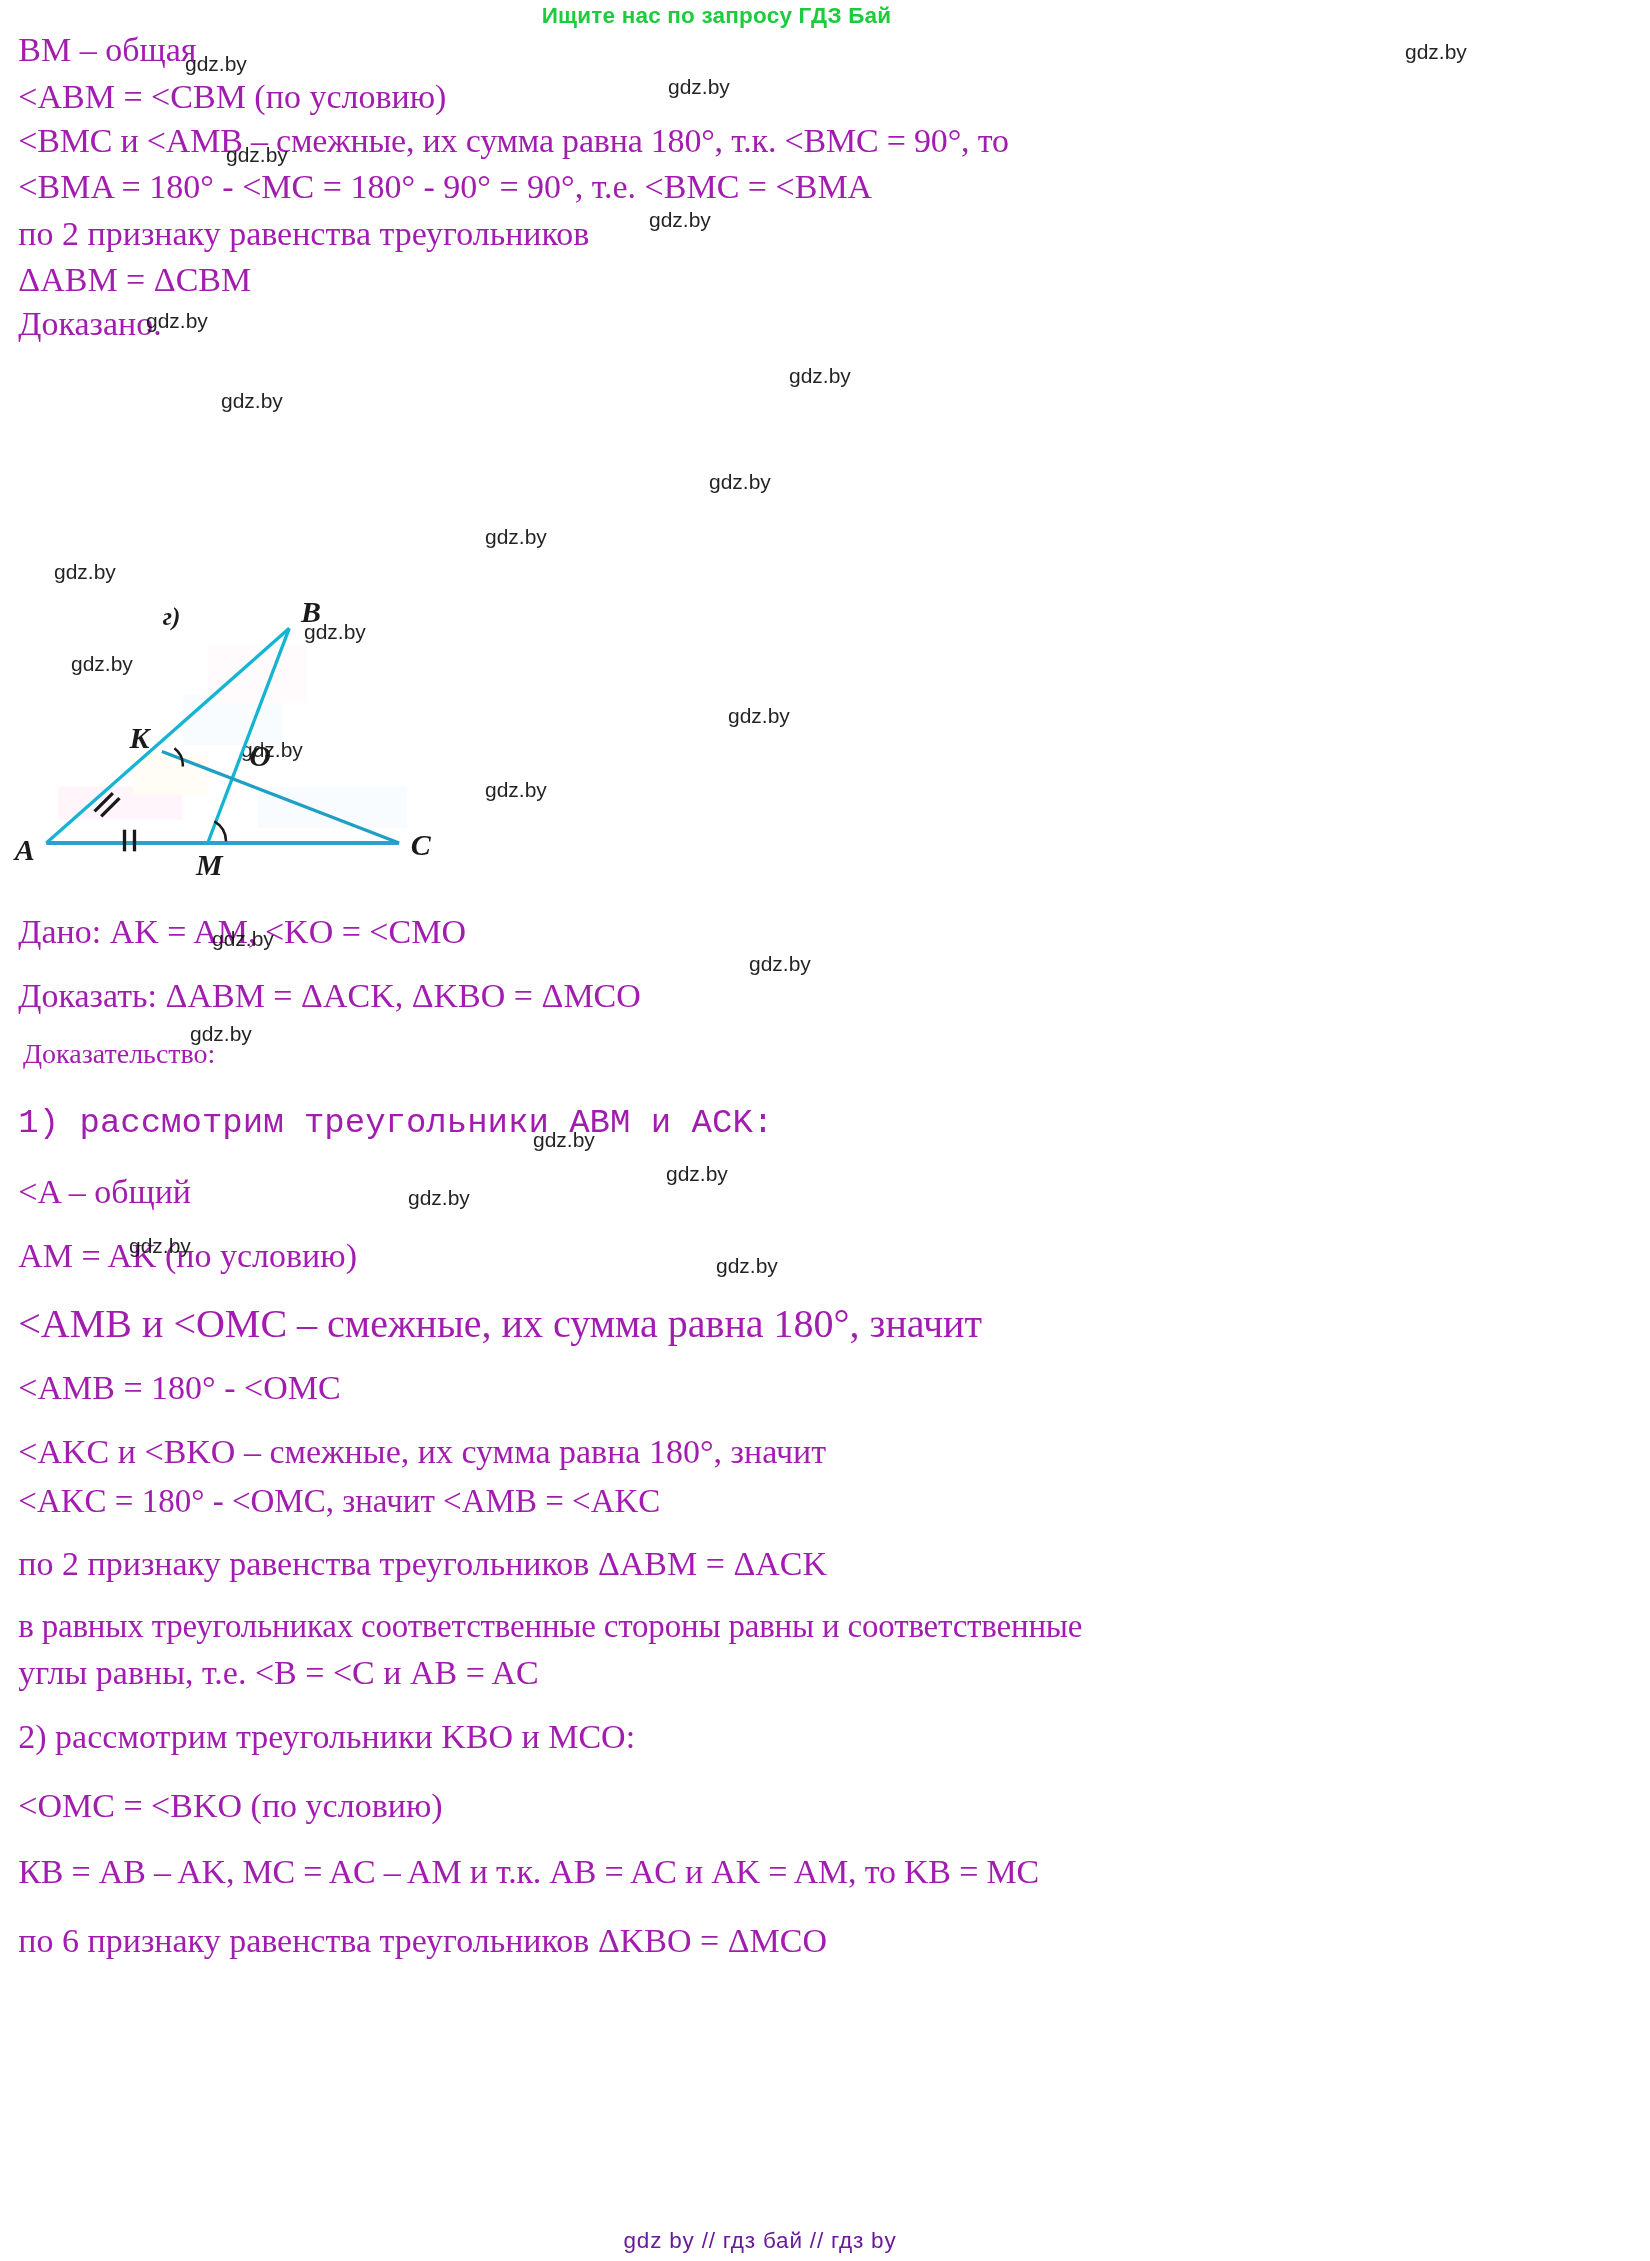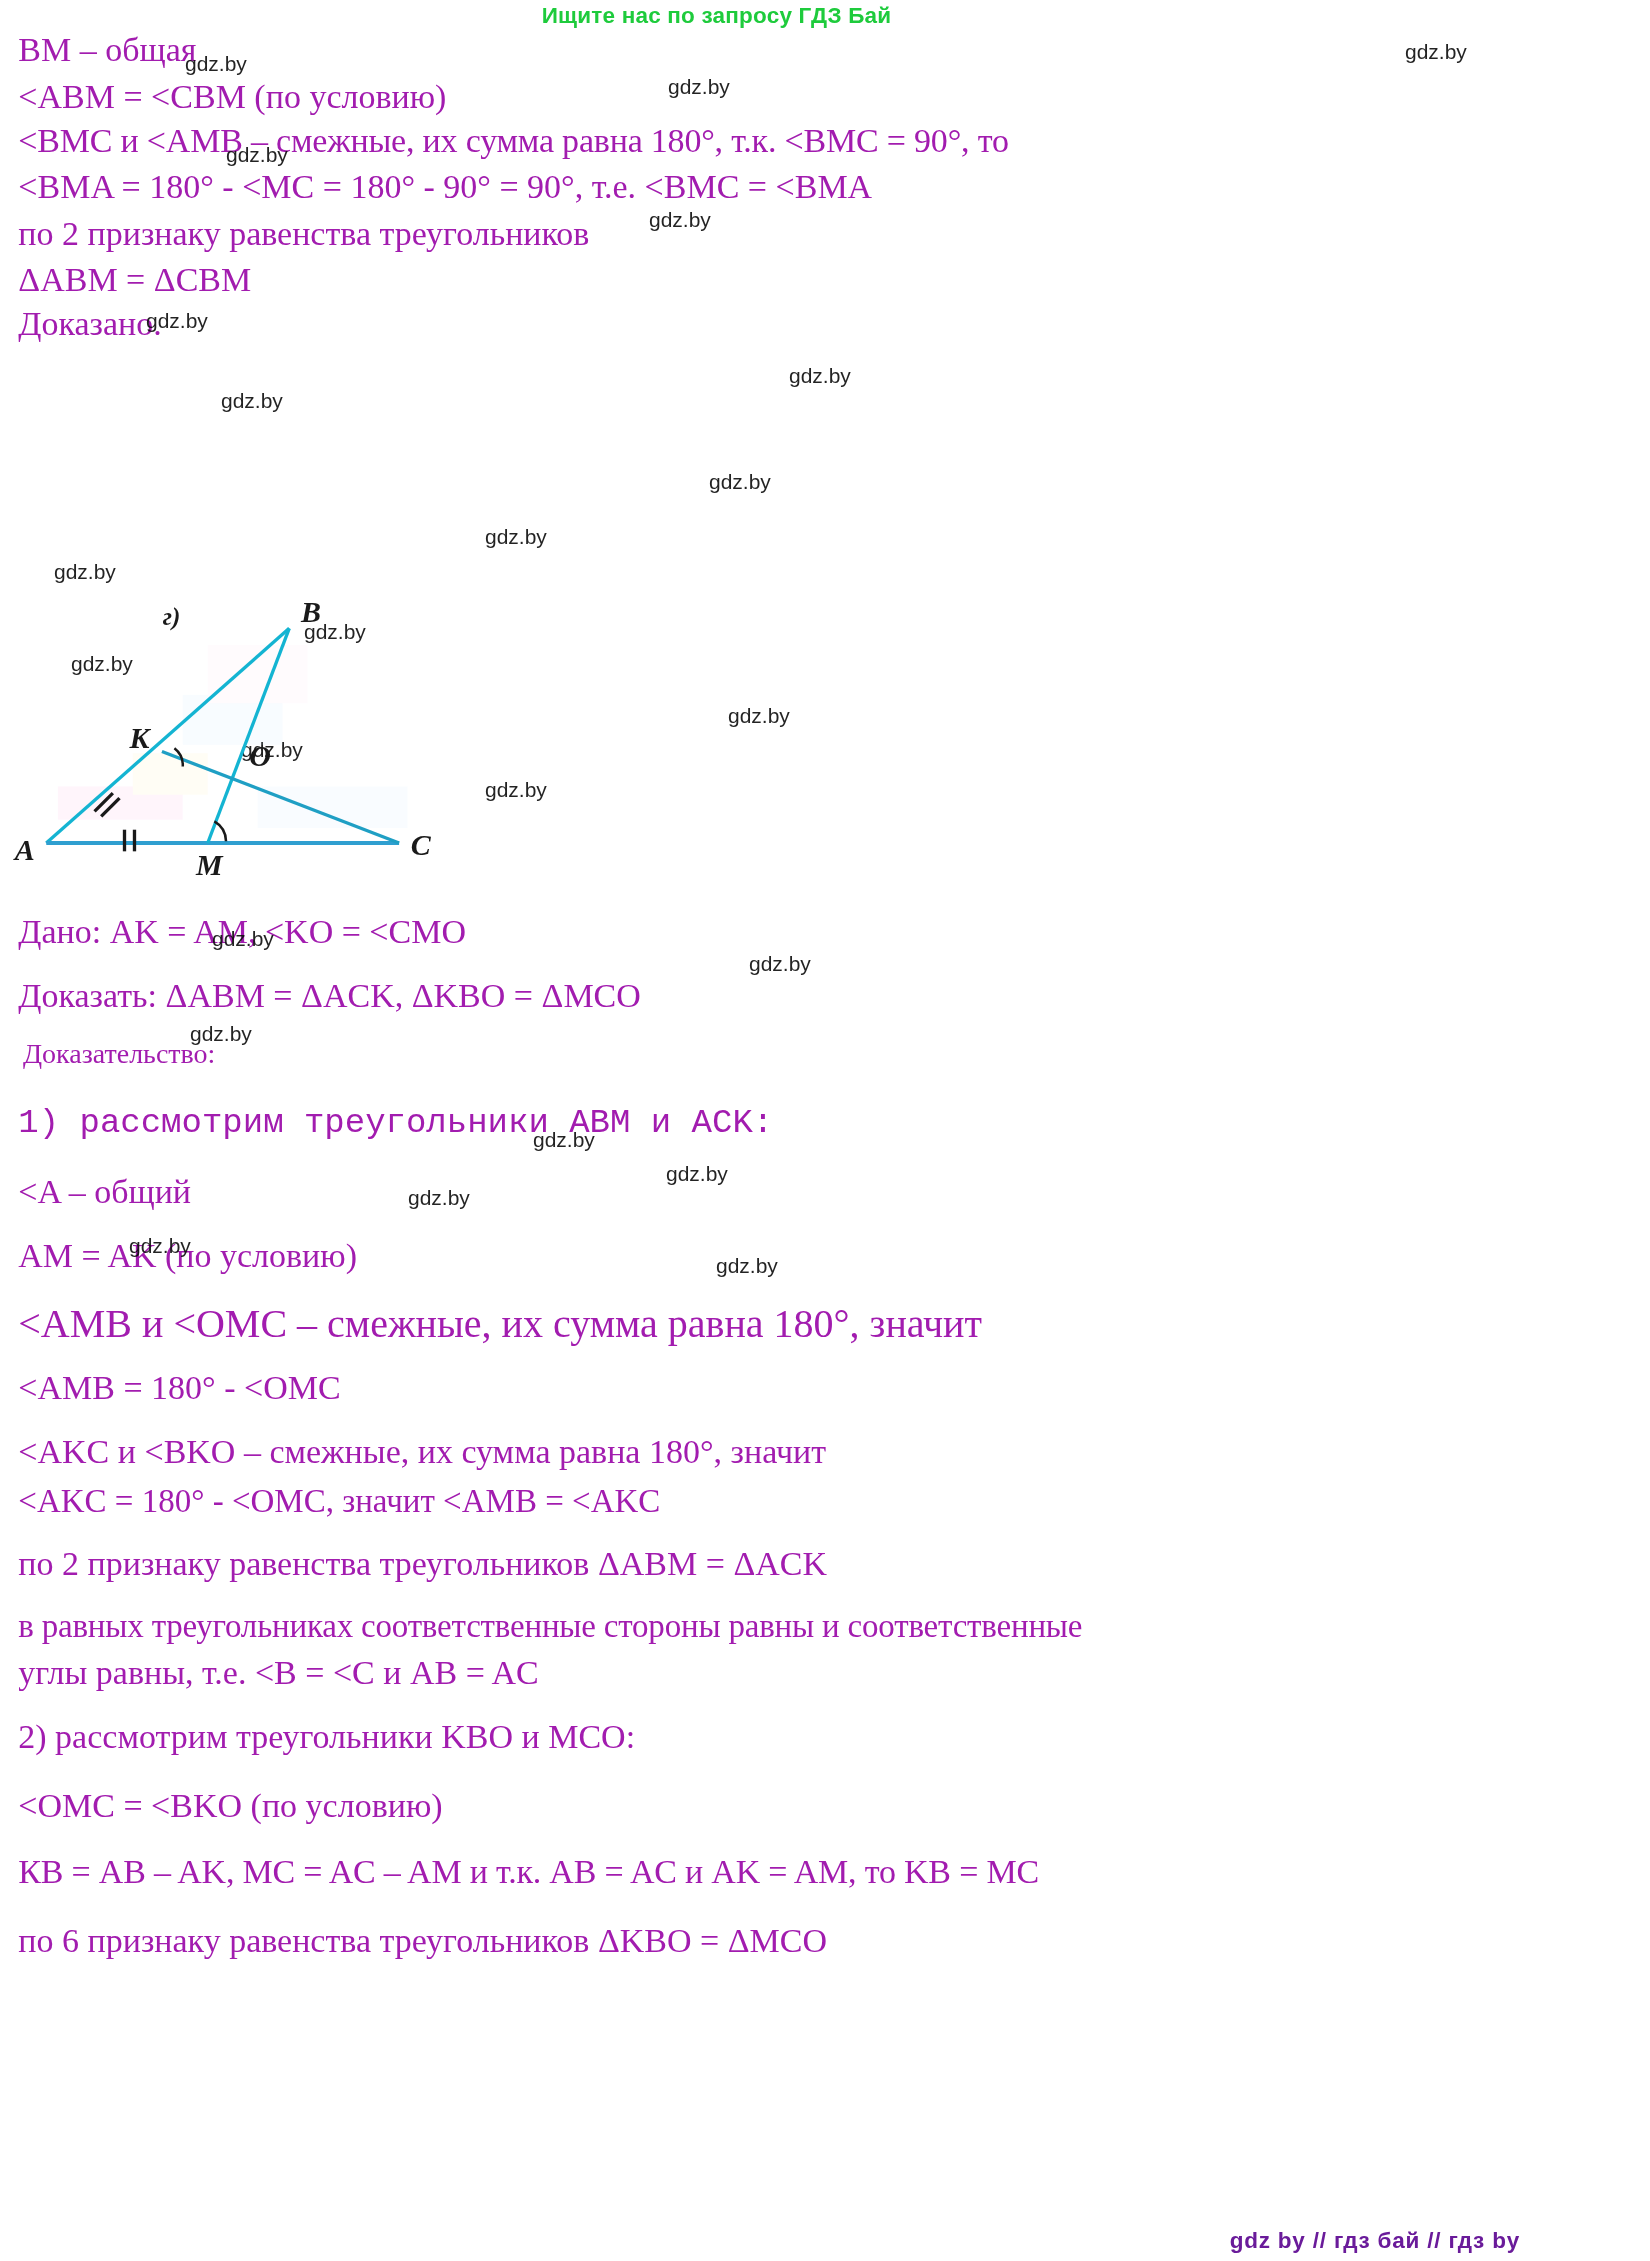--- a/index.html
+++ b/index.html
@@ -19,25 +19,25 @@
     color:#1ecb3c;
     font-family:"Liberation Sans","DejaVu Sans",sans-serif;
     font-size:22.5px;
     font-weight:bold;
     letter-spacing:0.2px;
   }
 
   .footer{
     position:absolute;
     bottom:6.7px;left:0;width:1520px;
-    text-align:right;
+    text-align:center;
     color:#6a1b9a;
     font-family:"Liberation Sans","DejaVu Sans",sans-serif;
     font-size:22.5px;
-    font-weight:bold;
+    font-weight:normal;
     letter-spacing:0.8px;
   }
 
   
   .line{
     position:absolute;
     color:#a21caf;
     font-size:34px;
     line-height:1.05;
     white-space:nowrap;

